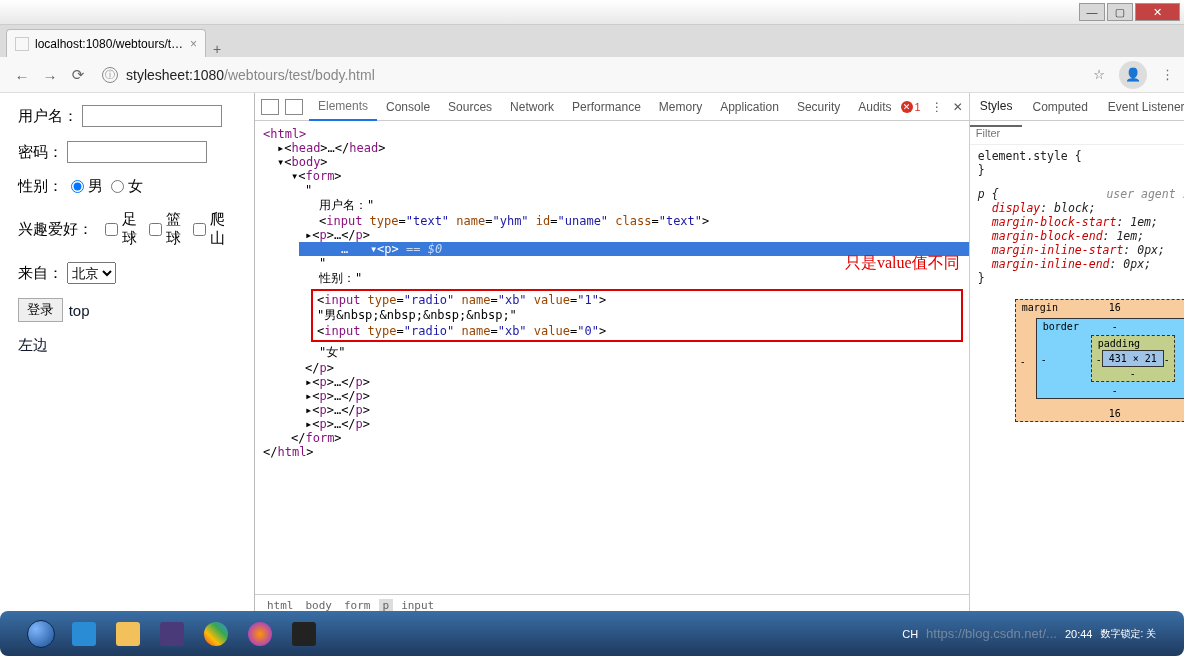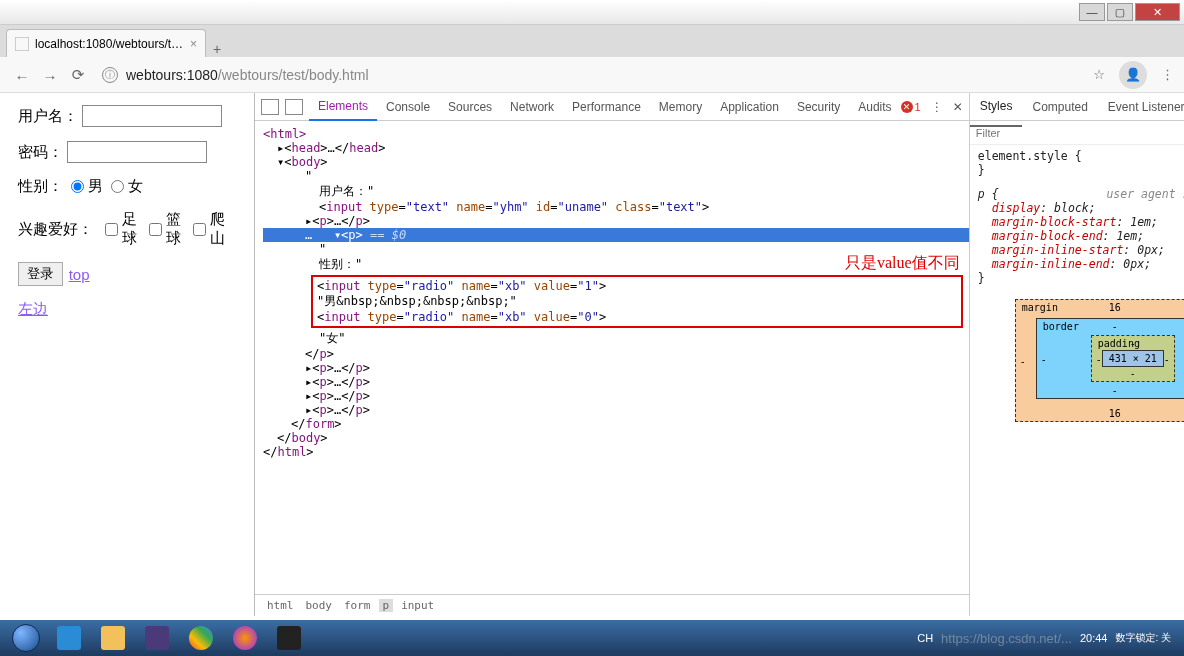--- a/index.html
+++ b/index.html
@@ -30,44 +30,44 @@
 
 
 .page { width: 395px; padding: 12px 18px; font-size: 15px; color: #000; }
 .page p { margin-bottom: 14px; display: flex; align-items: center; }
 .page .lbl { white-space: nowrap; }
 .page input[type=text], .page input[type=password] { height: 22px; border: 1px solid #888; width: 140px; margin-left: 4px; }
 .page .radio { margin: 0 4px 0 8px; }
 .page .chk { margin: 0 4px 0 12px; }
 .page select { margin-left: 4px; height: 22px; }
 .page .login-btn { padding: 2px 8px; background: #efefef; border: 1px solid #aaa; margin-right: 6px; }
-.page .link { color: #8b5cf6; text-decoration: underline; cursor: pointer; }
+.page .link { color: #0f172a; cursor: pointer; }
 
 
 .devtools { flex: 1; display: flex; border-left: 1px solid #bbb; background: #fff; }
 .dt-main { flex: 1; display: flex; flex-direction: column; border-right: 1px solid #ccc; }
 .dt-tabs { height: 28px; display: flex; align-items: center; border-bottom: 1px solid #ccc; font-size: 12px; color: #555; padding: 0 6px; }
 .dt-tabs .tabicon { width: 18px; height: 16px; border: 1px solid #888; margin-right: 6px; }
 .dt-tabs .dtab { padding: 0 9px; height: 28px; display: flex; align-items: center; cursor: pointer; }
-.dt-tabs .dtab.active { color: #a21caf; border-bottom: 2px solid #1a73e8; }
+.dt-tabs .dtab.active { color: #737373; border-bottom: 2px solid #1a73e8; }
 .dt-tabs .right { margin-left: auto; display: flex; align-items: center; gap: 10px; }
 .dt-tabs .errbadge { color: #d93025; font-size: 11px; display: flex; align-items: center; }
 .dt-tabs .errbadge .circ { width: 12px; height: 12px; border-radius: 50%; background: #d93025; color: #fff; font-size: 9px; display: flex; align-items: center; justify-content: center; margin-right: 2px; }
 
 .dom-tree { flex: 1; padding: 6px 0 6px 8px; font-family: Consolas, monospace; font-size: 12px; overflow: auto; position: relative; }
 .dom-tree .ln { white-space: pre; }
 .dom-tree .ind1 { padding-left: 14px; }
 .dom-tree .ind2 { padding-left: 28px; }
 .dom-tree .ind3 { padding-left: 42px; }
 .dom-tree .ind4 { padding-left: 56px; }
 .tag { color: #881280; }
 .attr-n { color: #994500; }
 .attr-v { color: #1a1aa6; }
 .txt { color: #000; }
-.hl { background: #3879d9; color: #fff; }
+.hl { background: #3879d9; color: #fff; margin-left: 36px; }
 .hl .tag, .hl .attr-n, .hl .attr-v { color: #fff; }
 .hl .eq0 { color: #c6dbf7; font-style: italic; }
 .redbox { border: 2px solid #d00; margin: 2px 6px 2px 48px; padding: 2px 4px; }
 .annotation { position: absolute; left: 590px; top: 132px; color: #d00; font-size: 16px; font-family: "Microsoft YaHei"; white-space: nowrap; }
 
 .dt-side { width: 290px; display: flex; flex-direction: column; }
 .dt-side-tabs { height: 28px; display: flex; align-items: center; border-bottom: 1px solid #ccc; font-size: 12px; color: #555; }
 .dt-side-tabs .stab { padding: 0 10px; height: 40px; display: flex; align-items: center; }
 .dt-side-tabs .stab.active { border-bottom: 2px solid #666; color: #222; }
 .filterbar { height: 24px; display: flex; align-items: center; border-bottom: 1px solid #eee; font-size: 11px; color: #888; padding: 0 6px; }
@@ -90,21 +90,21 @@
 .bm-val-l { left: 4px; } .bm-val-r { right: 4px; }
 .bm-border { border: 1px solid #333; background: #7dd3fc; padding: 16px 18px; position: relative; }
 .bm-padding { border: 1px dashed #333; background: #c3d08b; padding: 14px 10px; position: relative; margin-left: 36px; }
 .bm-content { border: 1px solid #333; background: #9fc4e7; padding: 2px 4px; }
 
 .breadcrumb { height: 22px; border-top: 1px solid #ccc; display: flex; align-items: center; padding: 0 8px; font-size: 11px; color: #666; font-family: Consolas, monospace; gap: 4px; }
 .breadcrumb .bc { padding: 0 4px; }
 .breadcrumb .bc.sel { background: #ddd; }
 
 
-.taskbar { position: absolute; bottom: 0; left: 0; right: 0; height: 36px; background: linear-gradient(#3a6ea5, #1e3a5f); display: flex; align-items: center; padding: 0 5px; }
+.taskbar { position: absolute; bottom: 0; left: 0; right: 0; height: 45px; background: linear-gradient(#3a6ea5, #1e3a5f); display: flex; align-items: center; padding: 0 20px; border-radius: 8px; }
 .start { width: 42px; height: 32px; display: flex; align-items: center; justify-content: center; }
 .start .orb { width: 28px; height: 28px; border-radius: 50%; background: radial-gradient(circle at 30% 30%, #7eb6ff, #1a4d8f); border: 1px solid #0a2a50; }
 .taskicon { width: 42px; height: 32px; margin: 0 1px; display: flex; align-items: center; justify-content: center; }
 .taskicon .ic { width: 24px; height: 24px; border-radius: 3px; }
 .tray { margin-left: auto; color: #fff; font-size: 11px; display: flex; align-items: center; gap: 8px; padding-right: 8px; }
 .tray .watermark { color: #bbb; font-size: 13px; opacity: 0.5; }
 </style>
 </head>
 <body>
 
@@ -122,21 +122,21 @@
   </div>
   <div class="newtab">+</div>
 </div>
 
 <div class="addrbar">
   <div class="navbtn">←</div>
   <div class="navbtn">→</div>
   <div class="navbtn">⟳</div>
   <div class="url">
     <span class="info">ⓘ</span>
-    <span class="host">webtours:1080</span>
+    <span class="host">stylesheet:1080</span>
       <span class="path">/webtours/test/body.html</span>
   </div>
   <div class="right">
     <span>☆</span>
     <span class="avatar">👤</span>
     <span>⋮</span>
   </div>
 </div>
 
 <div class="content">
@@ -158,20 +158,24 @@
       <span>女</span>
     </p>
     <p>
       <span class="lbl">兴趣爱好：</span>
       <input type="checkbox" class="chk" style="">
       <span>足球</span>
       <input type="checkbox" class="chk" style="">
       <span>篮球</span>
       <input type="checkbox" class="chk" style="">
       <span>爬山</span>
+    </p>
+    <p>
+      <span class="lbl">来自：</span>
+      <select><option>北京</option></select>
     </p>
     <p>
       <button class="login-btn">登录</button>
       <span class="link">top</span>
     </p>
     <p>
       <span class="link">左边</span>
     </p>
   </div>
 
@@ -196,40 +200,40 @@
             </span>
           <span>⋮</span>
           <span>✕</span>
         </div>
       </div>
 
       <div class="dom-tree">
         <div class="ln"><span class="tag">&lt;html&gt;</span></div>
         <div class="ln ind1">▸&lt;<span class="tag">head</span>&gt;…&lt;/<span class="tag">head</span>&gt;</div>
         <div class="ln ind1">▾&lt;<span class="tag">body</span>&gt;</div>
+        <div class="ln ind2">▾&lt;<span class="tag">form</span>&gt;</div>
         <div class="ln ind3">"</div>
         <div class="ln ind4 txt">用户名：<span class="txt">"</span></div>
         <div class="ln ind4">&lt;<span class="tag">input</span> <span class="attr-n">type</span>=<span class="attr-v">"text"</span> <span class="attr-n">name</span>=<span class="attr-v">"yhm"</span> <span class="attr-n">id</span>=<span class="attr-v">"uname"</span> <span class="attr-n">class</span>=<span class="attr-v">"text"</span>&gt;</div>
         <div class="ln ind3">▸&lt;<span class="tag">p</span>&gt;…&lt;/<span class="tag">p</span>&gt;</div>
         <div class="ln ind3 hl">…   ▾&lt;<span class="tag">p</span>&gt;<span class="eq0"> == $0</span></div>
         <div class="ln ind4">"</div>
         <div class="ln ind4 txt">性别：<span class="txt">"</span></div>
         <div class="redbox">
           <div class="ln">&lt;<span class="tag">input</span> <span class="attr-n">type</span>=<span class="attr-v">"radio"</span> <span class="attr-n">name</span>=<span class="attr-v">"xb"</span> <span class="attr-n">value</span>=<span class="attr-v">"1"</span>&gt;</div>
           <div class="ln txt">"男&amp;nbsp;&amp;nbsp;&amp;nbsp;&amp;nbsp;"</div>
           <div class="ln">&lt;<span class="tag">input</span> <span class="attr-n">type</span>=<span class="attr-v">"radio"</span> <span class="attr-n">name</span>=<span class="attr-v">"xb"</span> <span class="attr-n">value</span>=<span class="attr-v">"0"</span>&gt;</div>
         </div>
         <div class="ln ind4 txt">"女"</div>
         <div class="ln ind3">&lt;/<span class="tag">p</span>&gt;</div>
         <div class="ln ind3">▸&lt;<span class="tag">p</span>&gt;…&lt;/<span class="tag">p</span>&gt;</div>
         <div class="ln ind3">▸&lt;<span class="tag">p</span>&gt;…&lt;/<span class="tag">p</span>&gt;</div>
         <div class="ln ind3">▸&lt;<span class="tag">p</span>&gt;…&lt;/<span class="tag">p</span>&gt;</div>
         <div class="ln ind3">▸&lt;<span class="tag">p</span>&gt;…&lt;/<span class="tag">p</span>&gt;</div>
         <div class="ln ind2">&lt;/<span class="tag">form</span>&gt;</div>
-        <div class="ln ind1">&lt;/<span class="tag">body</span>&gt;</div>
         <div class="ln">&lt;/<span class="tag">html</span>&gt;</div>
         <div class="annotation">只是value值不同</div>
       </div>
 
       <div class="breadcrumb">
         <span class="bc">html</span>
         <span class="bc">body</span>
         <span class="bc">form</span>
         <span class="bc sel">p</span>
         <span class="bc">input</span>

